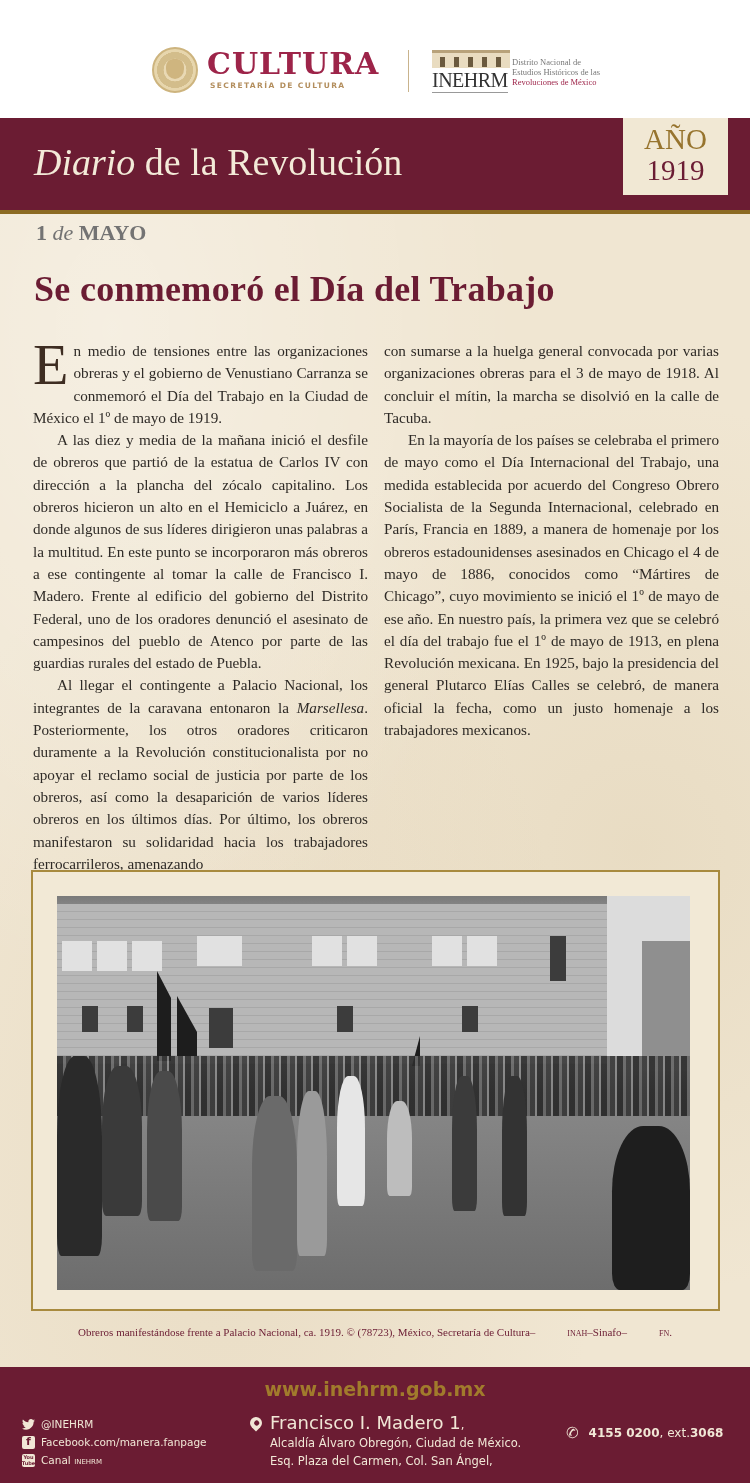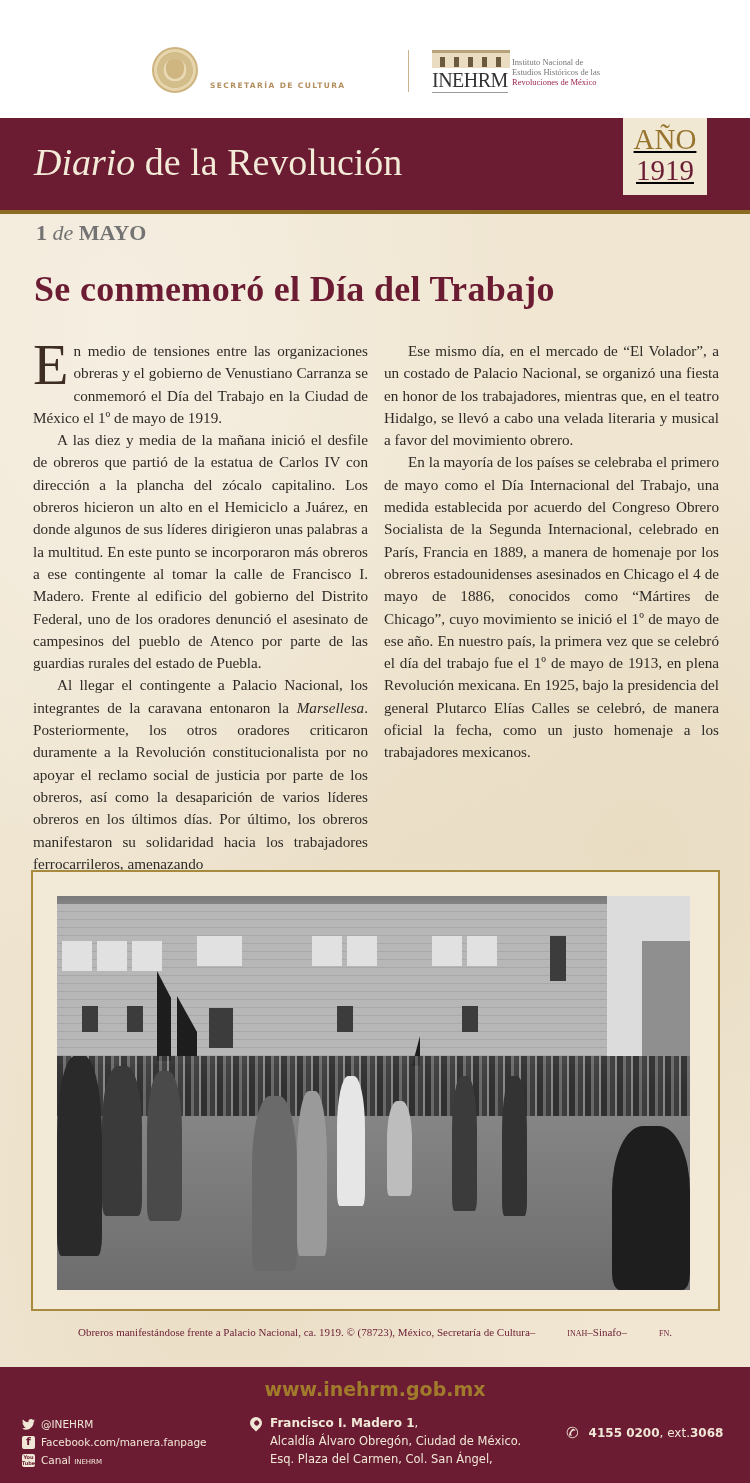--- a/index.html
+++ b/index.html
@@ -61,24 +61,23 @@
   .banner {
     position: absolute; left: 0; top: 118px; width: 750px; height: 92px;
     background: #6b1c33;
   }
   .banner-title {
     position: absolute; left: 34px; top: 140px;
     font-family: "Liberation Serif", serif; font-size: 38px; color: #f3ead8;
   }
   .banner-title em { font-style: italic; margin-top: 36px; }
   .year-box {
-    position: absolute; left: 623px; top: 118px; width: 84px; height: 77px;
+    position: absolute; left: 623px; top: 118px; width: 105px; height: 77px;
     background: #f1e8d4; text-align: center;
     font-family: "Liberation Serif", serif;
-    text-decoration: underline;
   }
   .year-label { display: block; font-size: 29px; color: #97742e; margin-top: 6px; line-height: 30px; }
   .year-value { display: block; font-size: 29px; color: #6b1c33; line-height: 32px; }
   .gold-rule {
     position: absolute; left: 0; top: 210px; width: 750px; height: 4px; background: #8c6b23;
   }
 
   
   .parchment {
     position: absolute; left: 0; top: 214px; width: 750px; height: 1153px;
@@ -170,46 +169,47 @@
     font-family: "DejaVu Sans", sans-serif; font-size: 11.5px; color: #f1e7d6; line-height: 18px;
   }
   .address .pin {
     position: absolute; left: 0; top: 3px; width: 12px; height: 12px;
     background: #f1e7d6; border-radius: 50% 50% 50% 0; transform: rotate(-45deg);
   }
   .address .pin::after {
     content: ""; position: absolute; left: 3.5px; top: 3.5px; width: 5px; height: 5px; background: #6b1c33; border-radius: 50%;
   }
   .address .lines { margin-left: 20px; }
-  .address .bold { font-weight: bold; font-size: 12px; }
+  .address .bold { font-weight: normal; font-size: 18px; }
   .phone {
     position: absolute; left: 566px; top: 1424px;
     font-family: "DejaVu Sans", sans-serif; font-size: 12px; color: #f1e7d6;
     display: flex; align-items: center;
   }
   .phone .handset { font-size: 15px; margin-right: 10px; transform: rotate(10deg); display: inline-block; }
   .phone b { font-weight: bold; }
 </style>
 </head>
 <body>
 
 <div class="logo-bar">
   <div class="seal"></div>
+  <div class="cultura-word">CULTURA</div>
   <div class="cultura-sub">SECRETARÍA DE CULTURA</div>
   <div class="logo-divider"></div>
   <div class="inehrm-building">
     <span style="left:8px"></span>
       <span style="left:22px"></span>
       <span style="left:36px"></span>
       <span style="left:50px"></span>
       <span style="left:64px"></span>
   </div>
   <div class="inehrm-word">INEHRM</div>
   <div class="inehrm-text">
-    <div>Instituto Nacional de</div>
+    <div>Distrito Nacional de</div>
     <div>Estudios Históricos de las</div>
     <div class="red">Revoluciones de México</div>
   </div>
 </div>
 
 <div class="banner"></div>
 <div class="banner-title"><em>Diario</em><span> de la Revolución</span></div>
 <div class="year-box">
   <span class="year-label">AÑO</span>
   <span class="year-value">1919</span>
@@ -222,21 +222,21 @@
 
 <h1 class="headline">Se conmemoró el Día del Trabajo</h1>
 
 <div class="article col-left">
   <p class="first"><span class="dropcap">E</span><span>n medio de tensiones entre las organizaciones obreras y el gobierno de Venustiano Carranza se conmemoró el Día del Trabajo en la Ciudad de México el 1º de mayo de 1919.</span></p>
   <p>A las diez y media de la mañana inició el desfile de obreros que partió de la estatua de Carlos IV con dirección a la plancha del zócalo capitalino. Los obreros hicieron un alto en el Hemiciclo a Juárez, en donde algunos de sus líderes dirigieron unas palabras a la multitud. En este punto se incorporaron más obreros a ese contingente al tomar la calle de Francisco I. Madero. Frente al edificio del gobierno del Distrito Federal, uno de los oradores denunció el asesinato de campesinos del pueblo de Atenco por parte de las guardias rurales del estado de Puebla.</p>
   <p><span>Al llegar el contingente a Palacio Nacional, los integrantes de la caravana entonaron la </span><em>Marsellesa</em><span>. Posteriormente, los otros oradores criticaron duramente a la Revolución constitucionalista por no apoyar el reclamo social de justicia por parte de los obreros, así como la desaparición de varios líderes obreros en los últimos días. Por último, los obreros manifestaron su solidaridad hacia los trabajadores ferrocarrileros, amenazando</span></p>
 </div>
 
 <div class="article col-right">
-  <p>Ese mismo día, en el mercado de “El Volador”, a un costado de Palacio Nacional, se organizó una fiesta en honor de los trabajadores, mientras que, en el teatro Hidalgo, se llevó a cabo una velada literaria y musical a favor del movimiento obrero.</p>
+  <p class="first">con sumarse a la huelga general convocada por varias organizaciones obreras para el 3 de mayo de 1918. Al concluir el mítin, la marcha se disolvió en la calle de Tacuba.</p>
   <p>En la mayoría de los países se celebraba el primero de mayo como el Día Internacional del Trabajo, una medida establecida por acuerdo del Congreso Obrero Socialista de la Segunda Internacional, celebrado en París, Francia en 1889, a manera de homenaje por los obreros estadounidenses asesinados en Chicago el 4 de mayo de 1886, conocidos como “Mártires de Chicago”, cuyo movimiento se inició el 1º de mayo de ese año. En nuestro país, la primera vez que se celebró el día del trabajo fue el 1º de mayo de 1913, en plena Revolución mexicana. En 1925, bajo la presidencia del general Plutarco Elías Calles se celebró, de manera oficial la fecha, como un justo homenaje a los trabajadores mexicanos.</p>
 </div>
 
 <div class="photo-frame"></div>
 <div class="photo" title="Black-and-white photograph of workers gathered in front of Palacio Nacional with flags">
   <div class="building"></div>
   <div class="awning" style="left:5px;top:45px"></div>
   <div class="awning" style="left:40px;top:45px"></div>
   <div class="awning" style="left:75px;top:45px"></div>
   <div class="awning" style="left:140px;top:40px;width:45px"></div>

